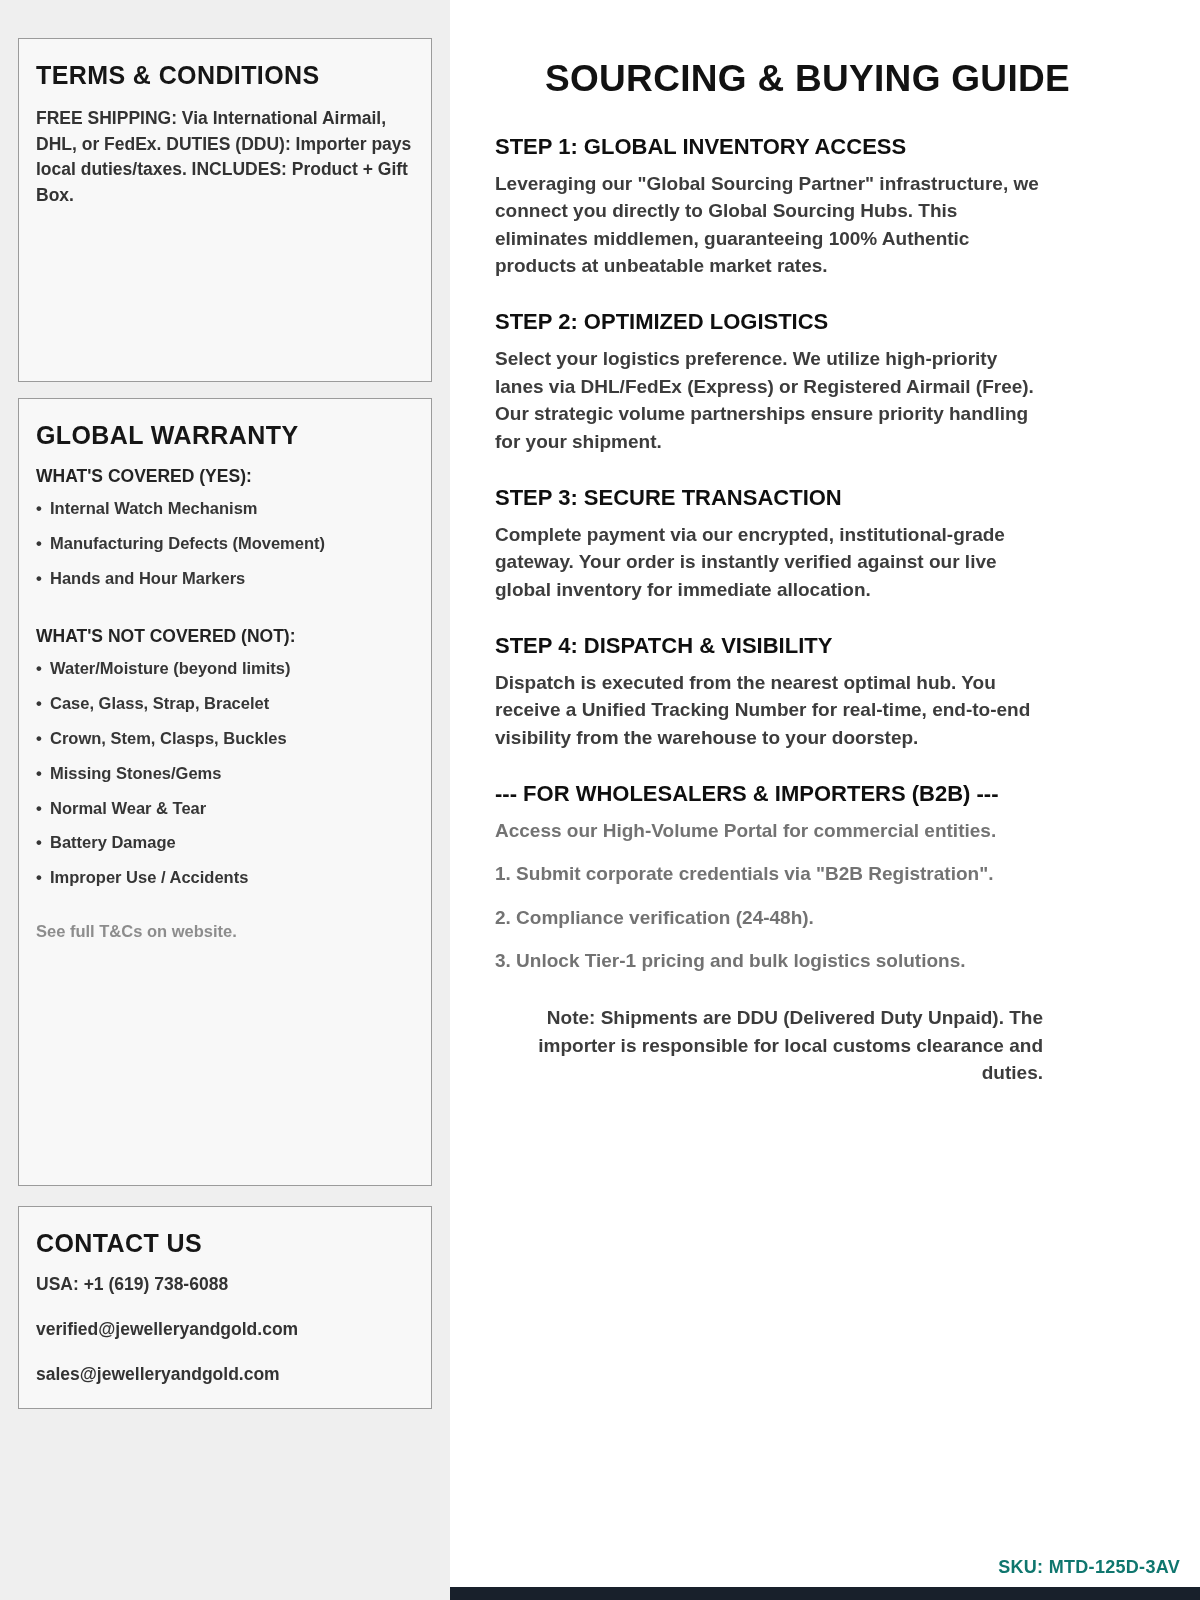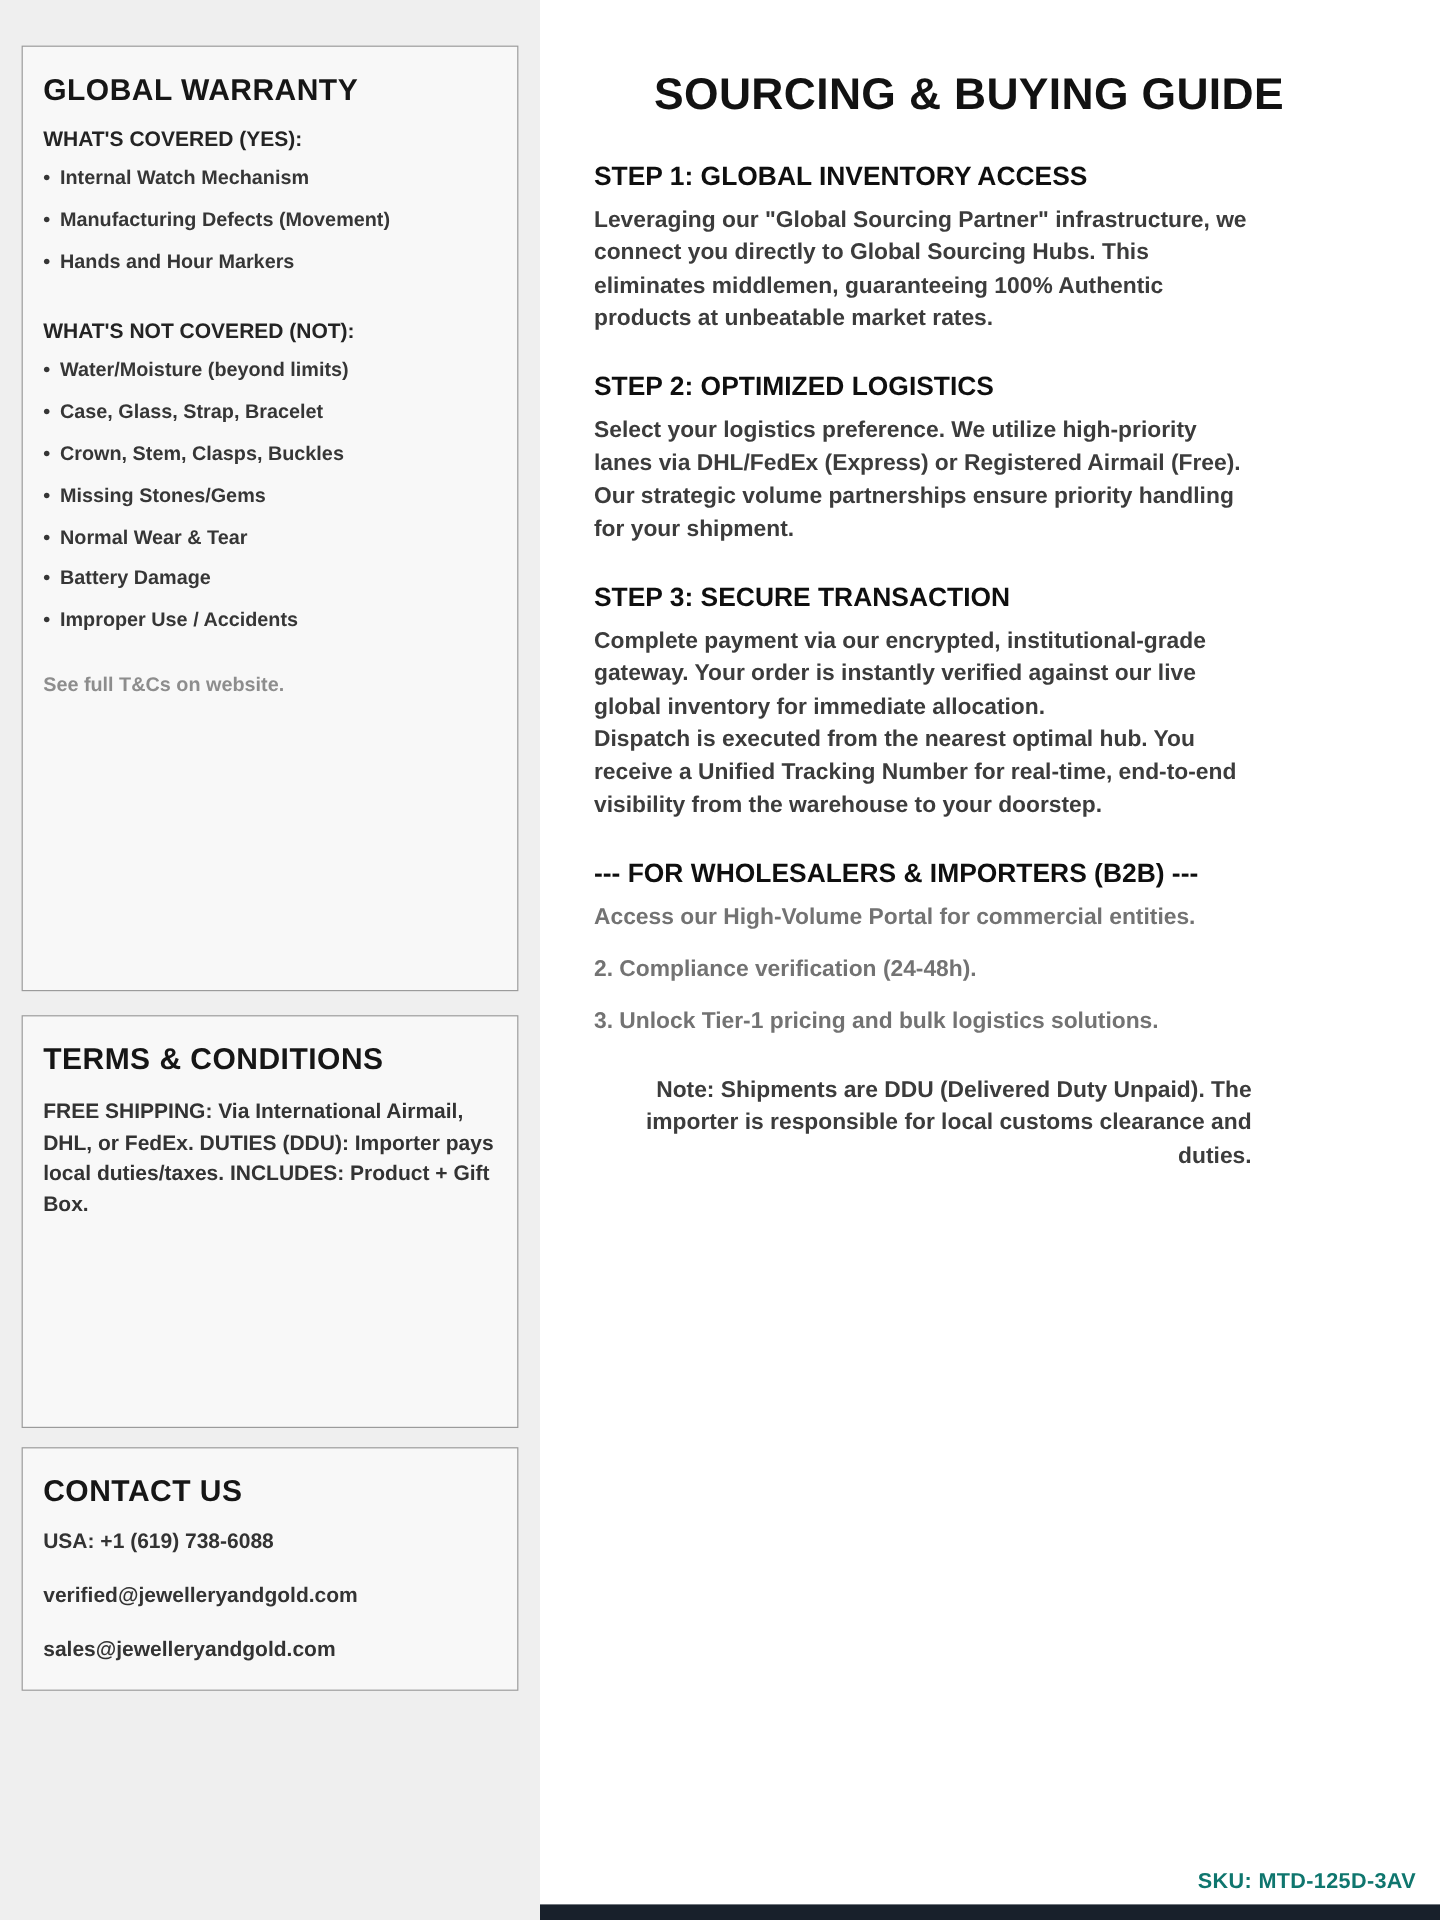--- a/index.html
+++ b/index.html
@@ -142,45 +142,45 @@
     background: #18202b;
   }
 </style>
 </head>
 <body>
 
 <div class="page">
 
   <div class="sidebar">
 
+    <div class="panel panel-terms">
+      <h2 class="panel-title">TERMS &amp; CONDITIONS</h2>
+      <p class="terms-body">FREE SHIPPING: Via International Airmail, DHL, or FedEx.  DUTIES (DDU): Importer pays local duties/taxes.  INCLUDES: Product + Gift Box.</p>
+    </div>
+
     <div class="panel panel-warranty">
       <h2 class="panel-title">GLOBAL WARRANTY</h2>
 
       <div class="sub-heading">WHAT'S COVERED (YES):</div>
       <div class="bullet">Internal Watch Mechanism</div>
       <div class="bullet">Manufacturing Defects (Movement)</div>
       <div class="bullet">Hands and Hour Markers</div>
 
       <div class="sub-heading second">WHAT'S NOT COVERED (NOT):</div>
       <div class="bullet">Water/Moisture (beyond limits)</div>
       <div class="bullet">Case, Glass, Strap, Bracelet</div>
       <div class="bullet">Crown, Stem, Clasps, Buckles</div>
       <div class="bullet">Missing Stones/Gems</div>
       <div class="bullet">Normal Wear &amp; Tear</div>
       <div class="bullet">Battery Damage</div>
       <div class="bullet">Improper Use / Accidents</div>
 
       <div class="footnote">See full T&amp;Cs on website.</div>
     </div>
 
-    <div class="panel panel-terms">
-      <h2 class="panel-title">TERMS &amp; CONDITIONS</h2>
-      <p class="terms-body">FREE SHIPPING: Via International Airmail, DHL, or FedEx.  DUTIES (DDU): Importer pays local duties/taxes.  INCLUDES: Product + Gift Box.</p>
-    </div>
-
     <div class="panel panel-contact">
       <h2 class="panel-title">CONTACT US</h2>
       <p class="contact-line">USA: +1 (619) 738-6088</p>
       <p class="contact-line">verified@jewelleryandgold.com</p>
       <p class="contact-line">sales@jewelleryandgold.com</p>
     </div>
 
   </div>
 
   <div class="main">
@@ -188,24 +188,26 @@
 
     <h3 class="step-heading" style="margin-top:0;">STEP 1: GLOBAL INVENTORY ACCESS</h3>
     <p class="step-body">Leveraging our "Global Sourcing Partner" infrastructure, we connect you directly to Global Sourcing Hubs. This eliminates middlemen, guaranteeing 100% Authentic products at unbeatable market rates.</p>
 
     <h3 class="step-heading">STEP 2: OPTIMIZED LOGISTICS</h3>
     <p class="step-body">Select your logistics preference. We utilize high-priority lanes via DHL/FedEx (Express) or Registered Airmail (Free). Our strategic volume partnerships ensure priority handling for your shipment.</p>
 
     <h3 class="step-heading">STEP 3: SECURE TRANSACTION</h3>
     <p class="step-body">Complete payment via our encrypted, institutional-grade gateway. Your order is instantly verified against our live global inventory for immediate allocation.</p>
 
+    <h3 class="step-heading">STEP 4: DISPATCH &amp; VISIBILITY</h3>
     <p class="step-body">Dispatch is executed from the nearest optimal hub. You receive a Unified Tracking Number for real-time, end-to-end visibility from the warehouse to your doorstep.</p>
 
     <h3 class="step-heading">--- FOR WHOLESALERS &amp; IMPORTERS (B2B) ---</h3>
     <p class="b2b-item">Access our High-Volume Portal for commercial entities.</p>
+    <p class="b2b-item">1. Submit corporate credentials via "B2B Registration".</p>
     <p class="b2b-item">2. Compliance verification (24-48h).</p>
     <p class="b2b-item">3. Unlock Tier-1 pricing and bulk logistics solutions.</p>
     <p class="b2b-note">Note: Shipments are DDU (Delivered Duty Unpaid). The importer is responsible for local customs clearance and duties.</p>
   </div>
 
   <div class="sku">SKU: MTD-125D-3AV</div>
   <div class="footer-bar"></div>
 
 </div>
 

